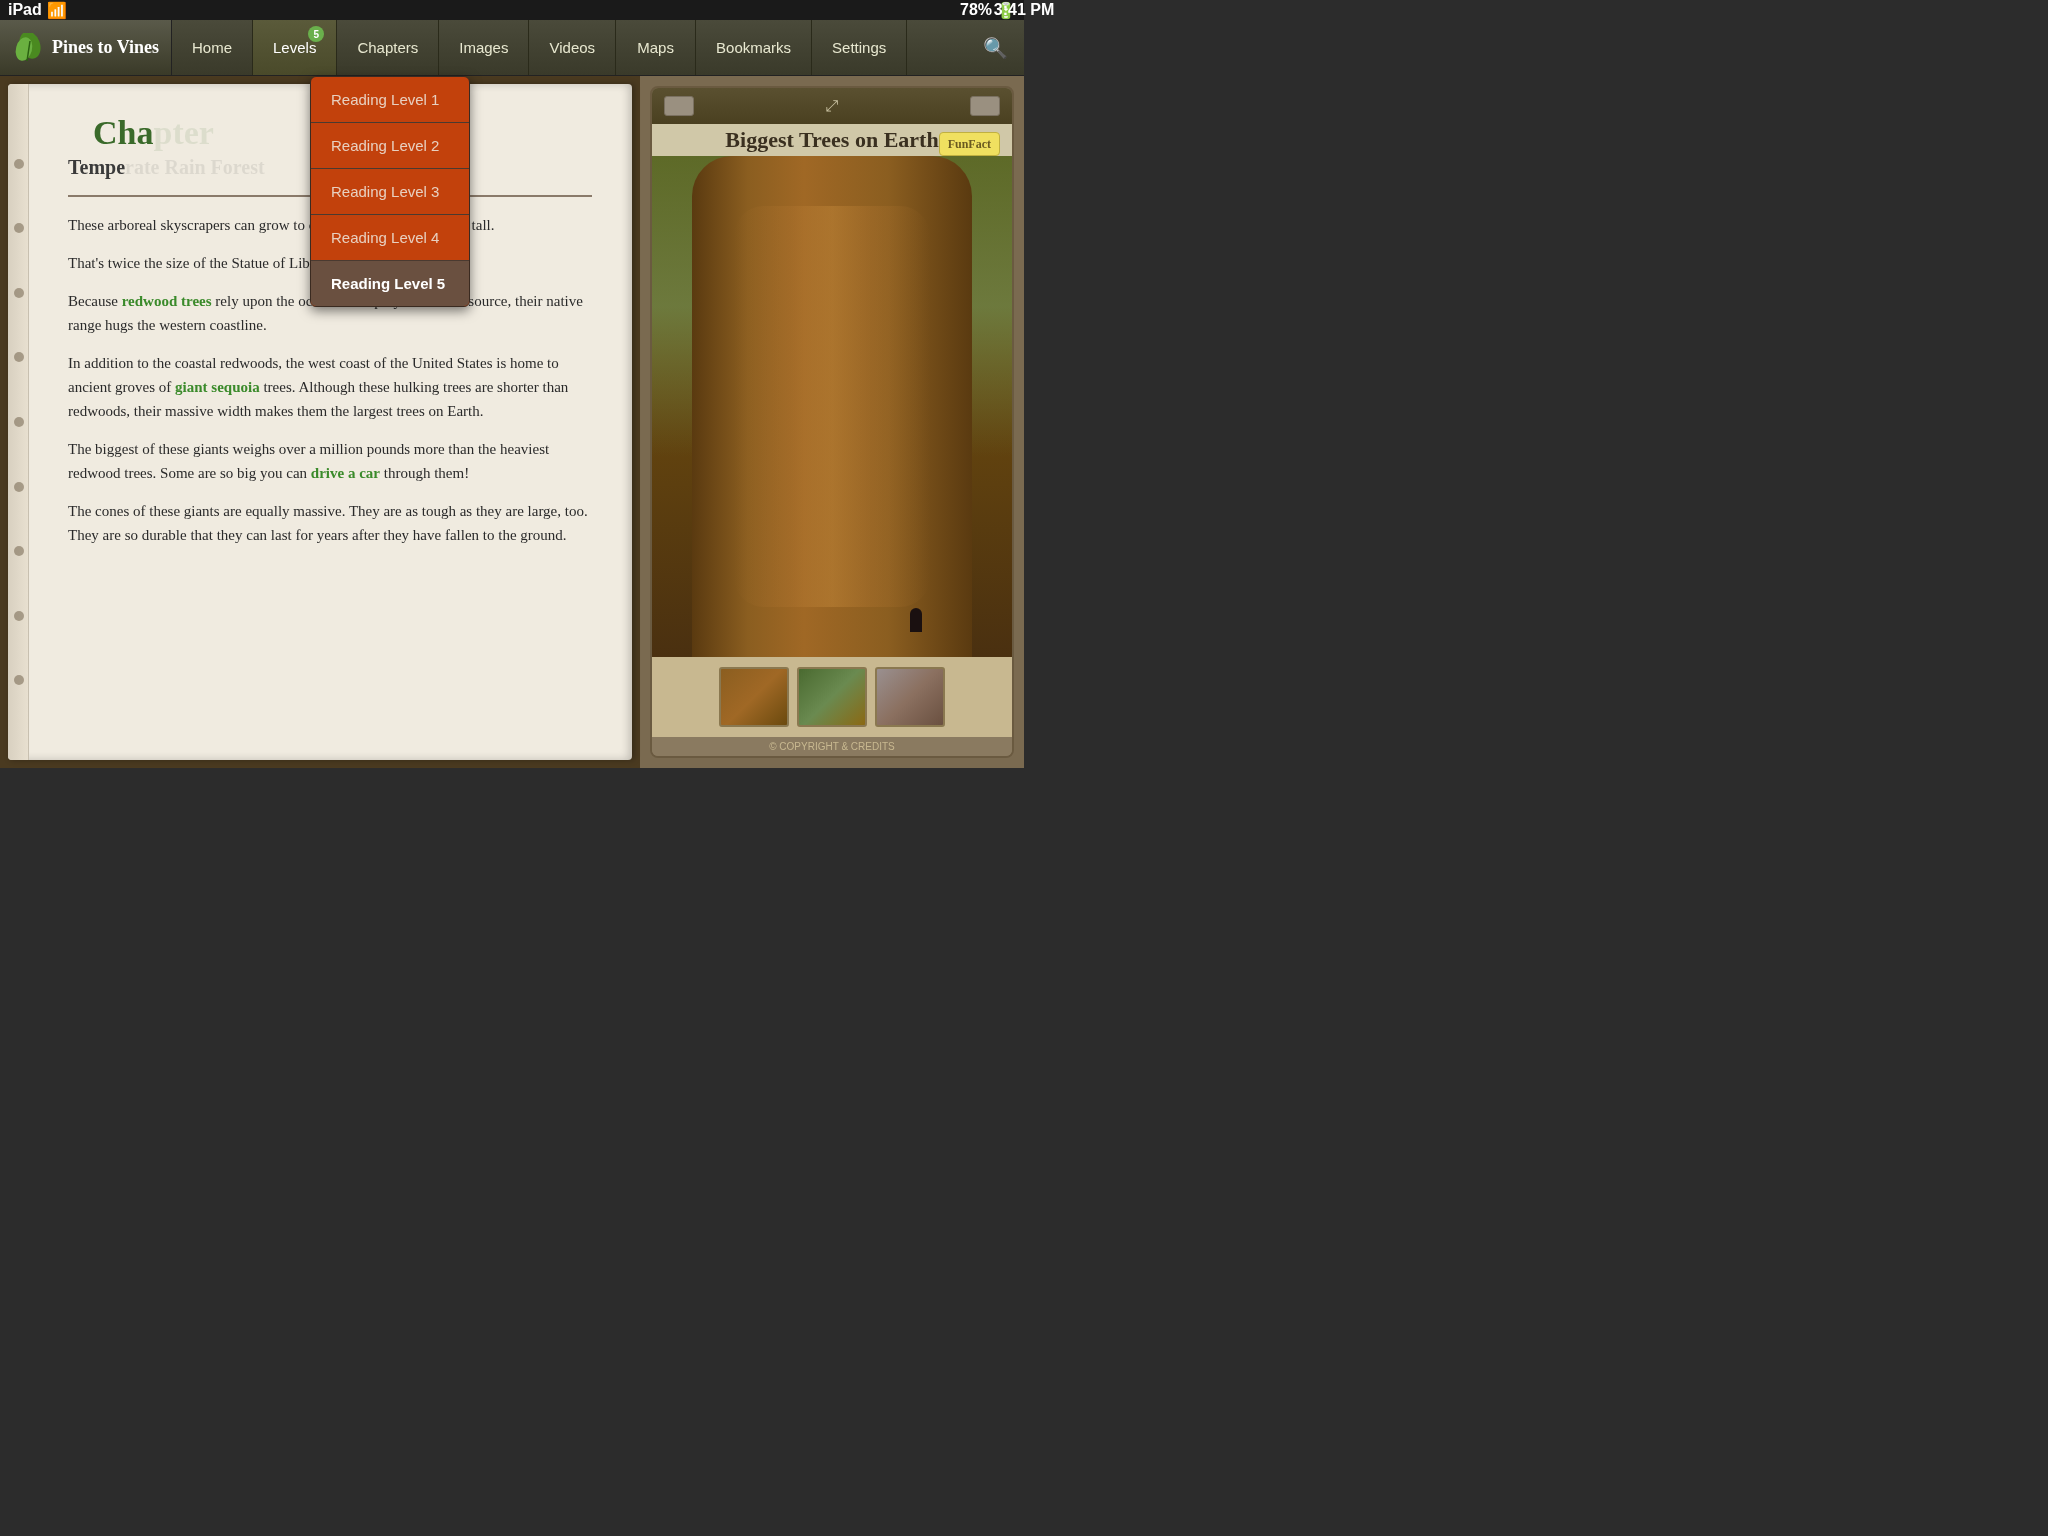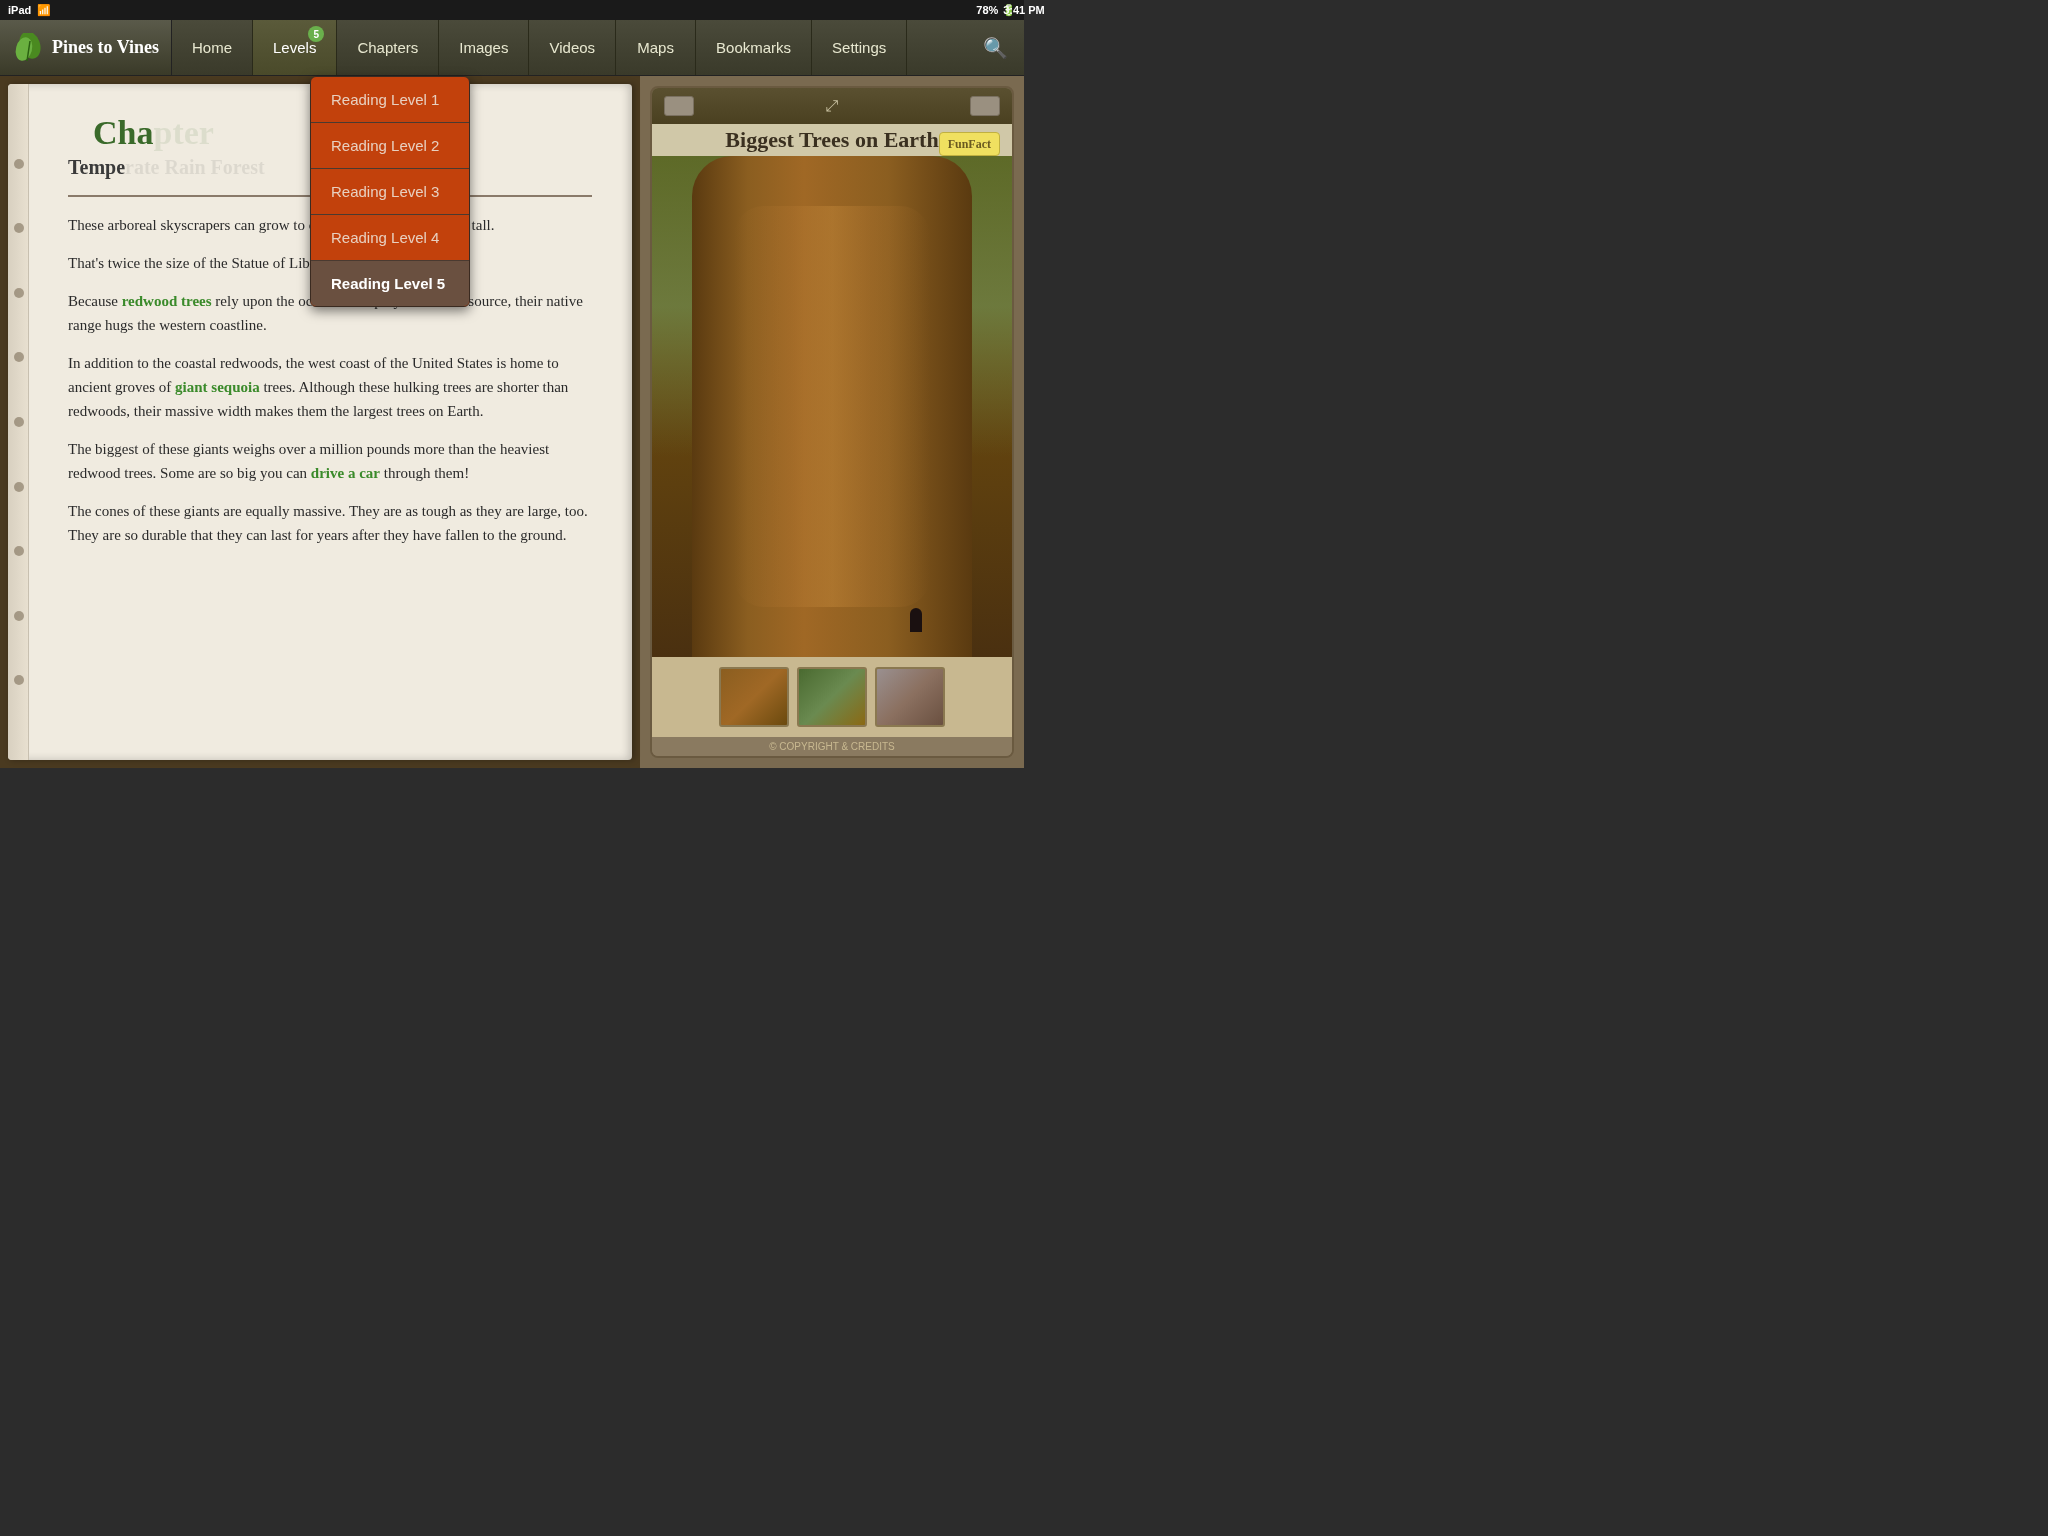--- a/index.html
+++ b/index.html
@@ -13,21 +13,21 @@
 
     
     #status-bar {
       display: flex;
       justify-content: space-between;
       align-items: center;
       height: 20px;
       background: #1a1a1a;
       padding: 0 8px;
       color: white;
-      font-size: 11px;
+      font-size: 16px;
       font-family: 'Helvetica Neue', sans-serif;
       font-weight: 600;
     }
 
     #status-left { display: flex; align-items: center; gap: 6px; }
     #status-center { position: absolute; left: 50%; transform: translateX(-50%); font-weight: 600; }
     #status-right { display: flex; align-items: center; gap: 4px; }
 
     
     #nav-bar {

